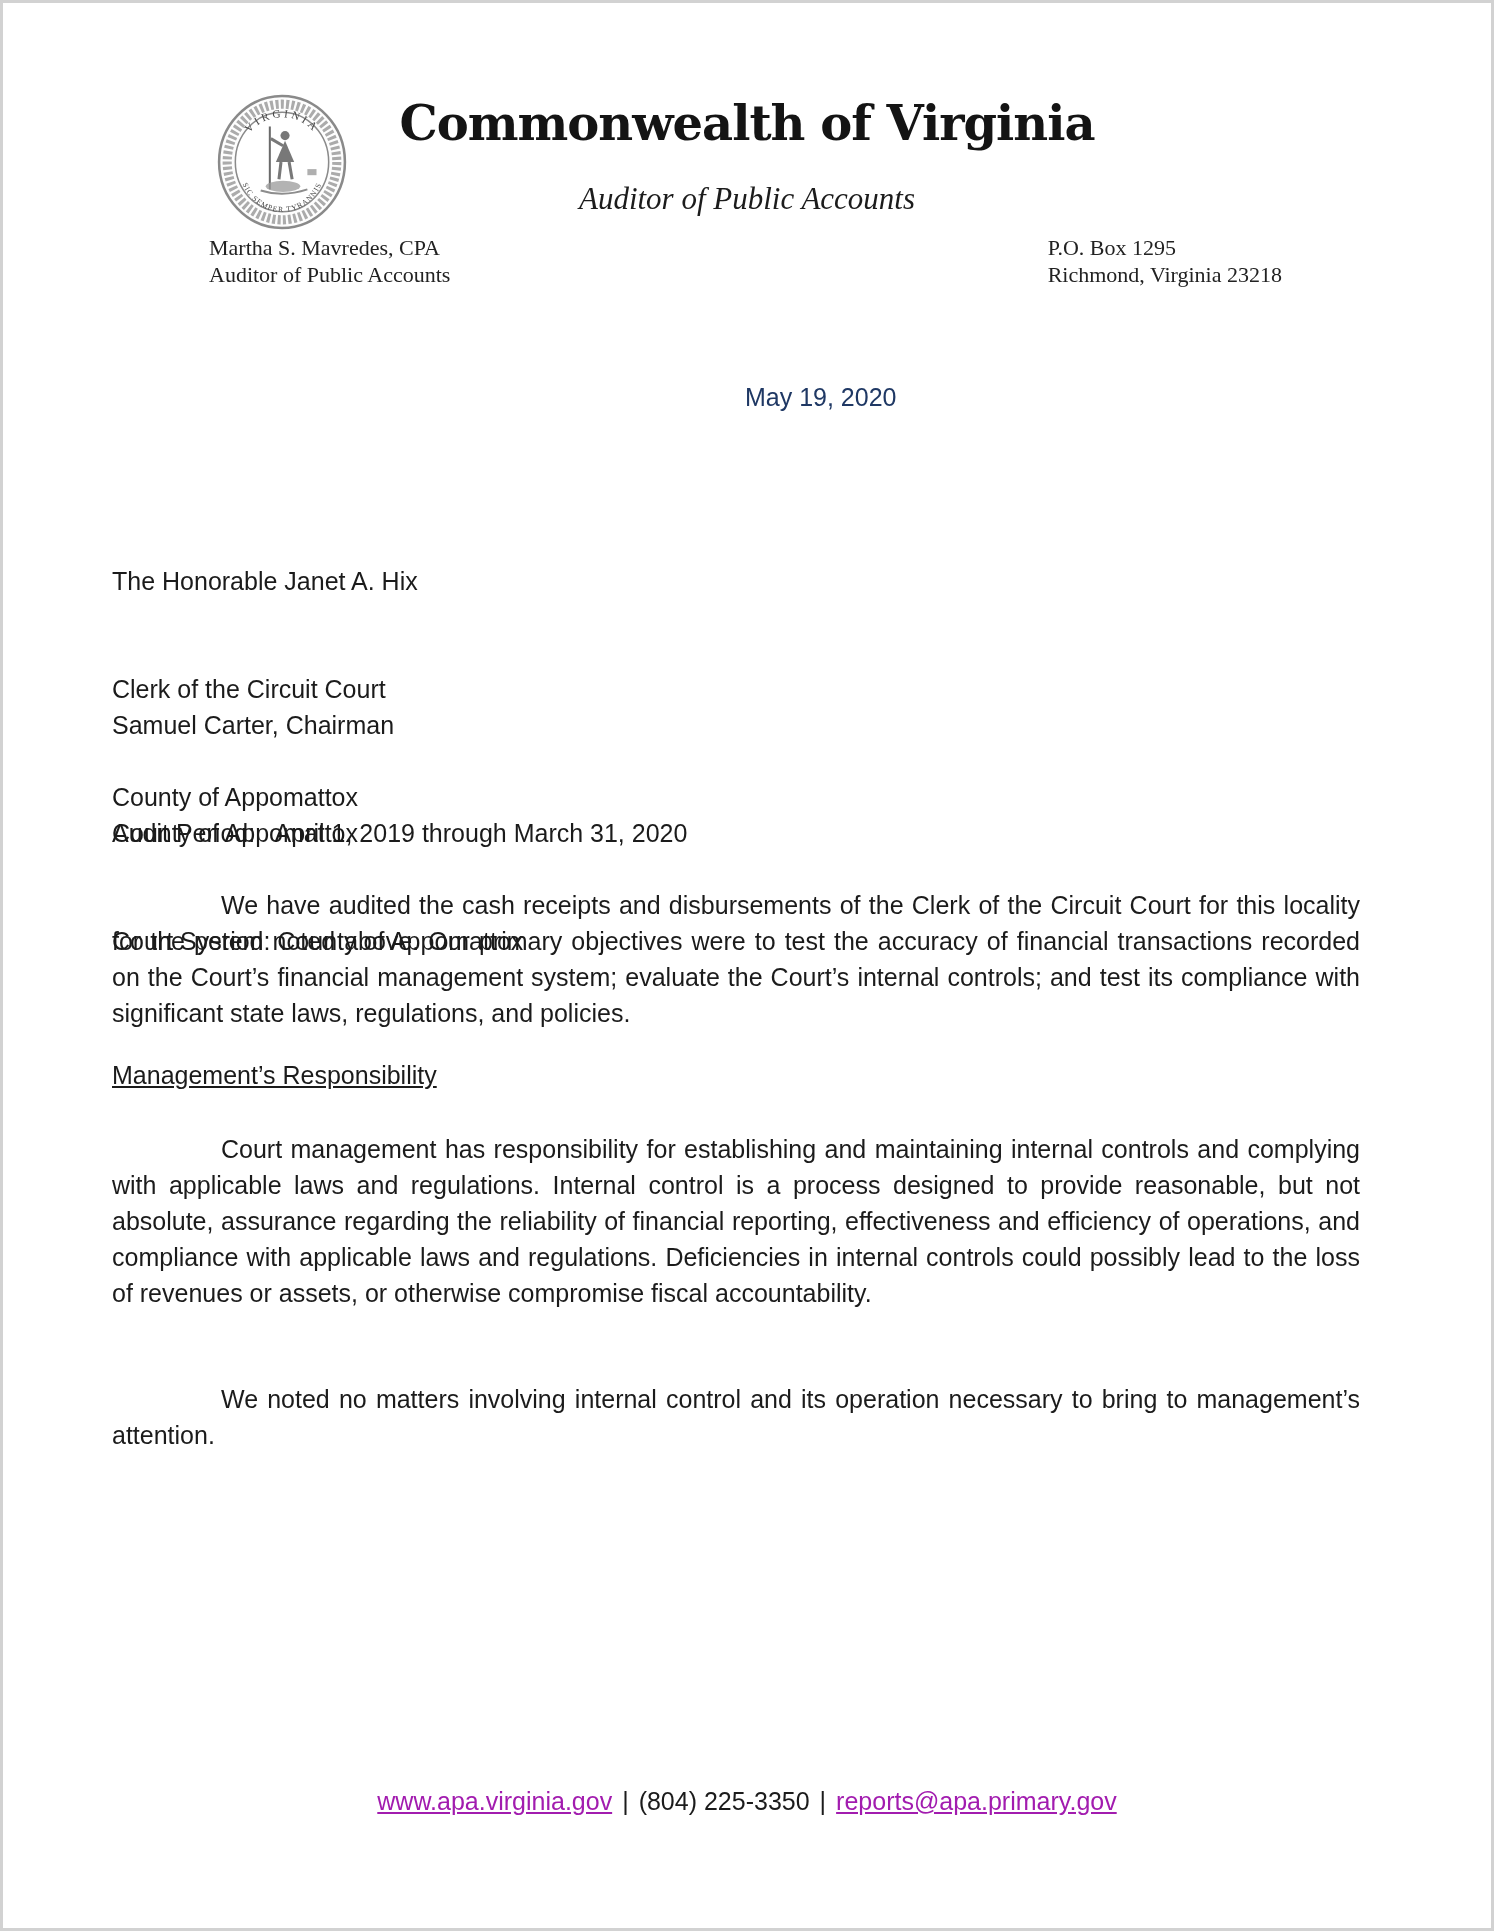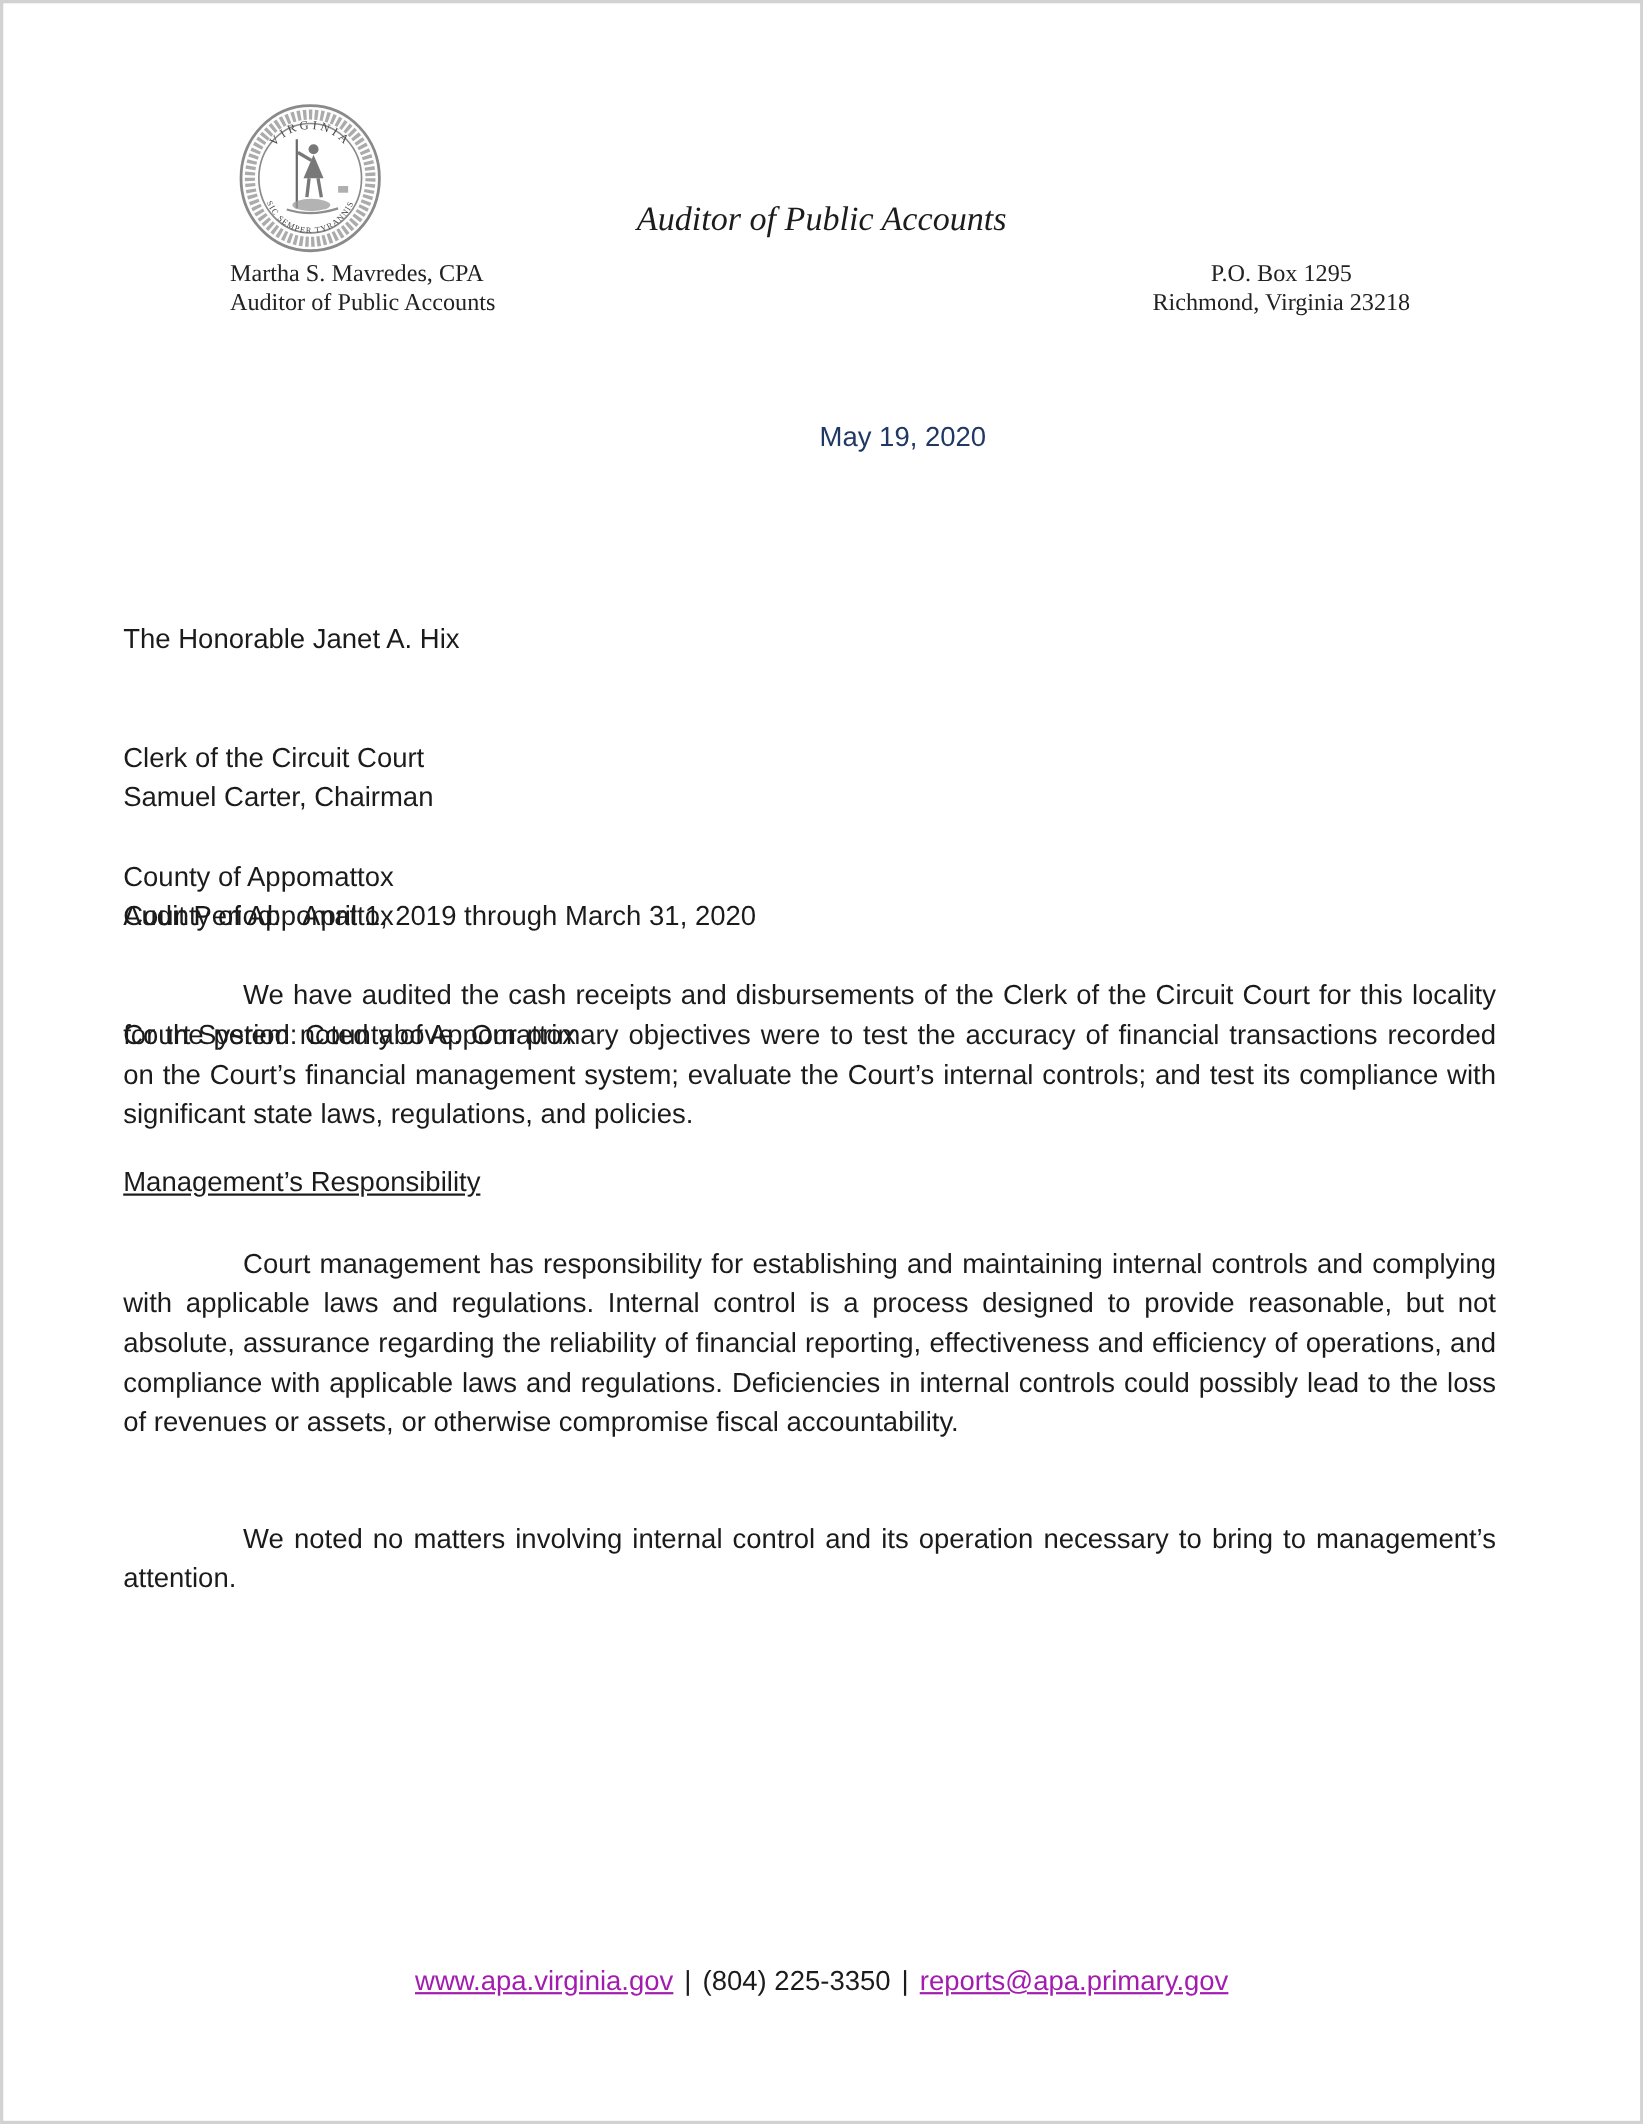--- a/index.html
+++ b/index.html
@@ -47,21 +47,21 @@
   }
   .lh-contact {
     position: absolute;
     top: 231px;
     font-family: "Liberation Serif", serif;
     font-size: 22px;
     line-height: 27px;
     color: #222222;
   }
   .lh-contact.left  { left: 206px; text-align: left; }
-  .lh-contact.right { right: 209px; text-align: center; }
+  .lh-contact.right { right: 209px; text-align: left; }
   
   .letter-date {
     position: absolute;
     left: 730px;
     top: 380px;
     font-size: 25px;
     color: #1f3864;
     margin-left: 12px;
   }
   .addr-block {
@@ -140,20 +140,21 @@
       <circle cx="68" cy="42" r="4.5" fill="#787878"></circle>
       <line x1="66" y1="52" x2="54" y2="45" stroke="#787878" stroke-width="3"></line>
       <path d="M68 47 L59 68 L77 68 Z" fill="#787878"></path>
       <path d="M64 68 L62 85 M72 68 L75 85" stroke="#787878" stroke-width="3" fill="none"></path>
       <ellipse cx="66" cy="92" rx="17" ry="5.5" fill="#9a9a9a" opacity="0.75"></ellipse>
       <rect x="90" y="75" width="9" height="6" fill="#8d8d8d" opacity="0.7"></rect>
       <path d="M44 96 Q 66 103 90 95" stroke="#8d8d8d" fill="none" stroke-width="2"></path>
     </g>
   </svg>
 
+  <div class="lh-title">Commonwealth of Virginia</div>
   <div class="lh-subtitle">Auditor of Public Accounts</div>
 
   <div class="lh-contact left">
     <div>Martha S. Mavredes, CPA</div>
     <div>Auditor of Public Accounts</div>
   </div>
 
   <div class="lh-contact right">
     <div>P.O. Box 1295</div>
     <div>Richmond, Virginia 23218</div>

